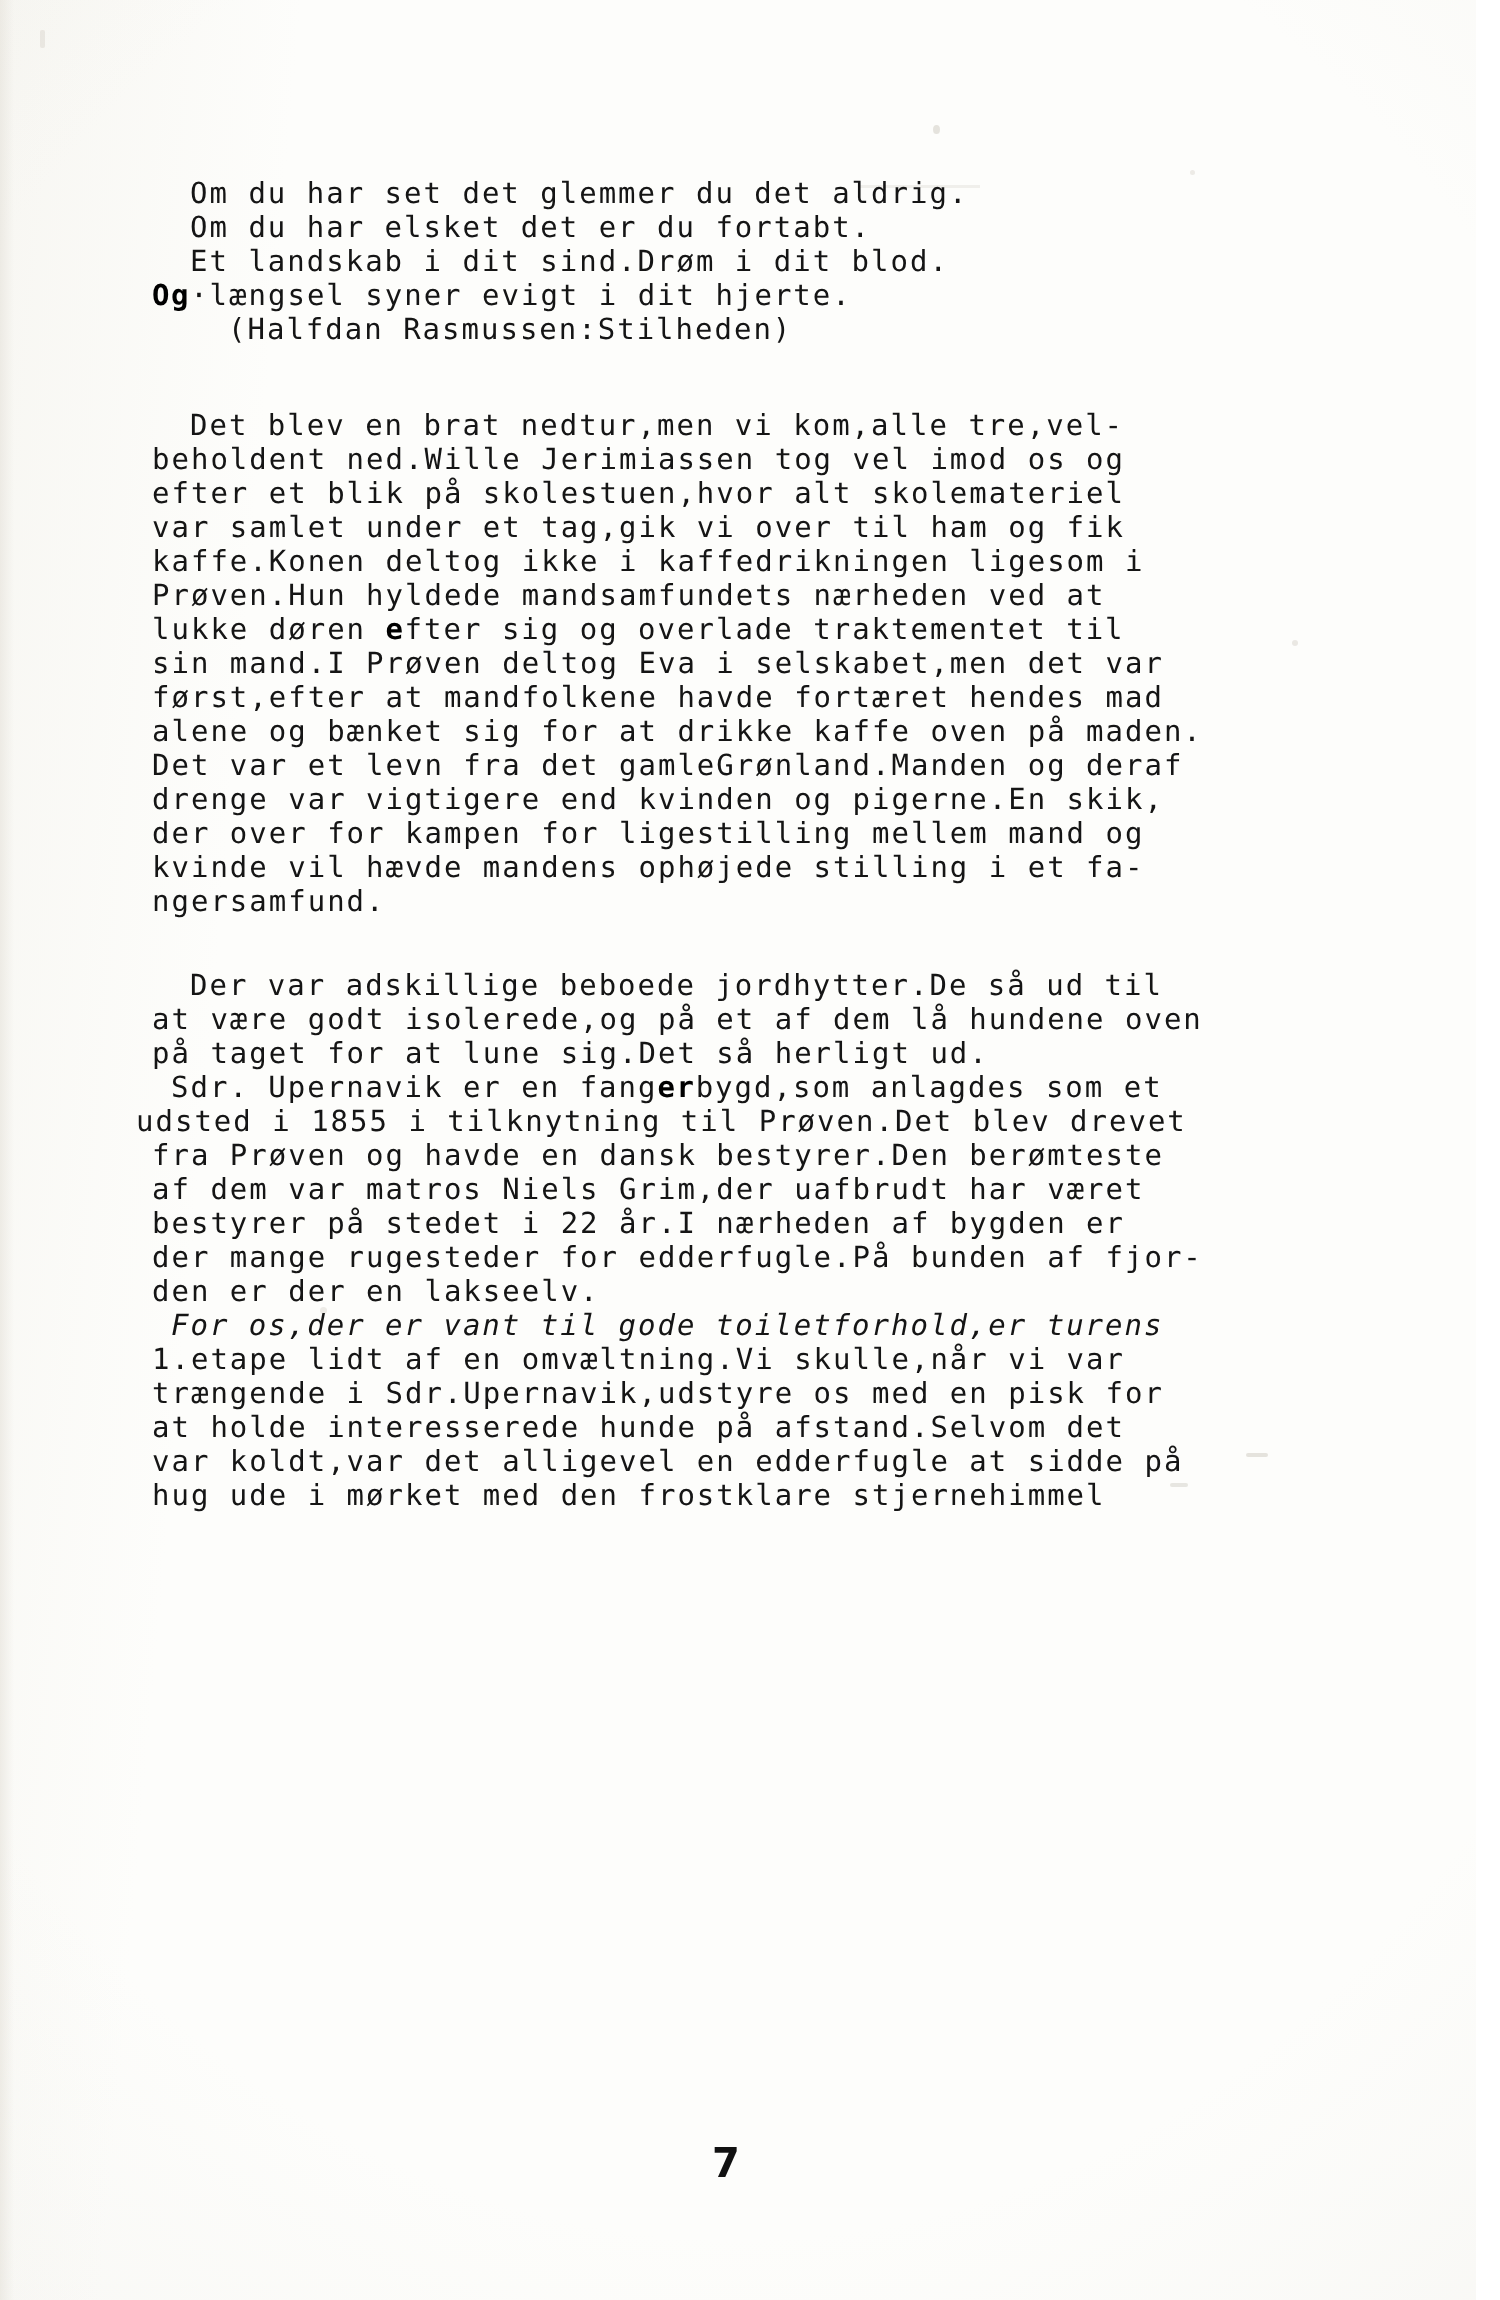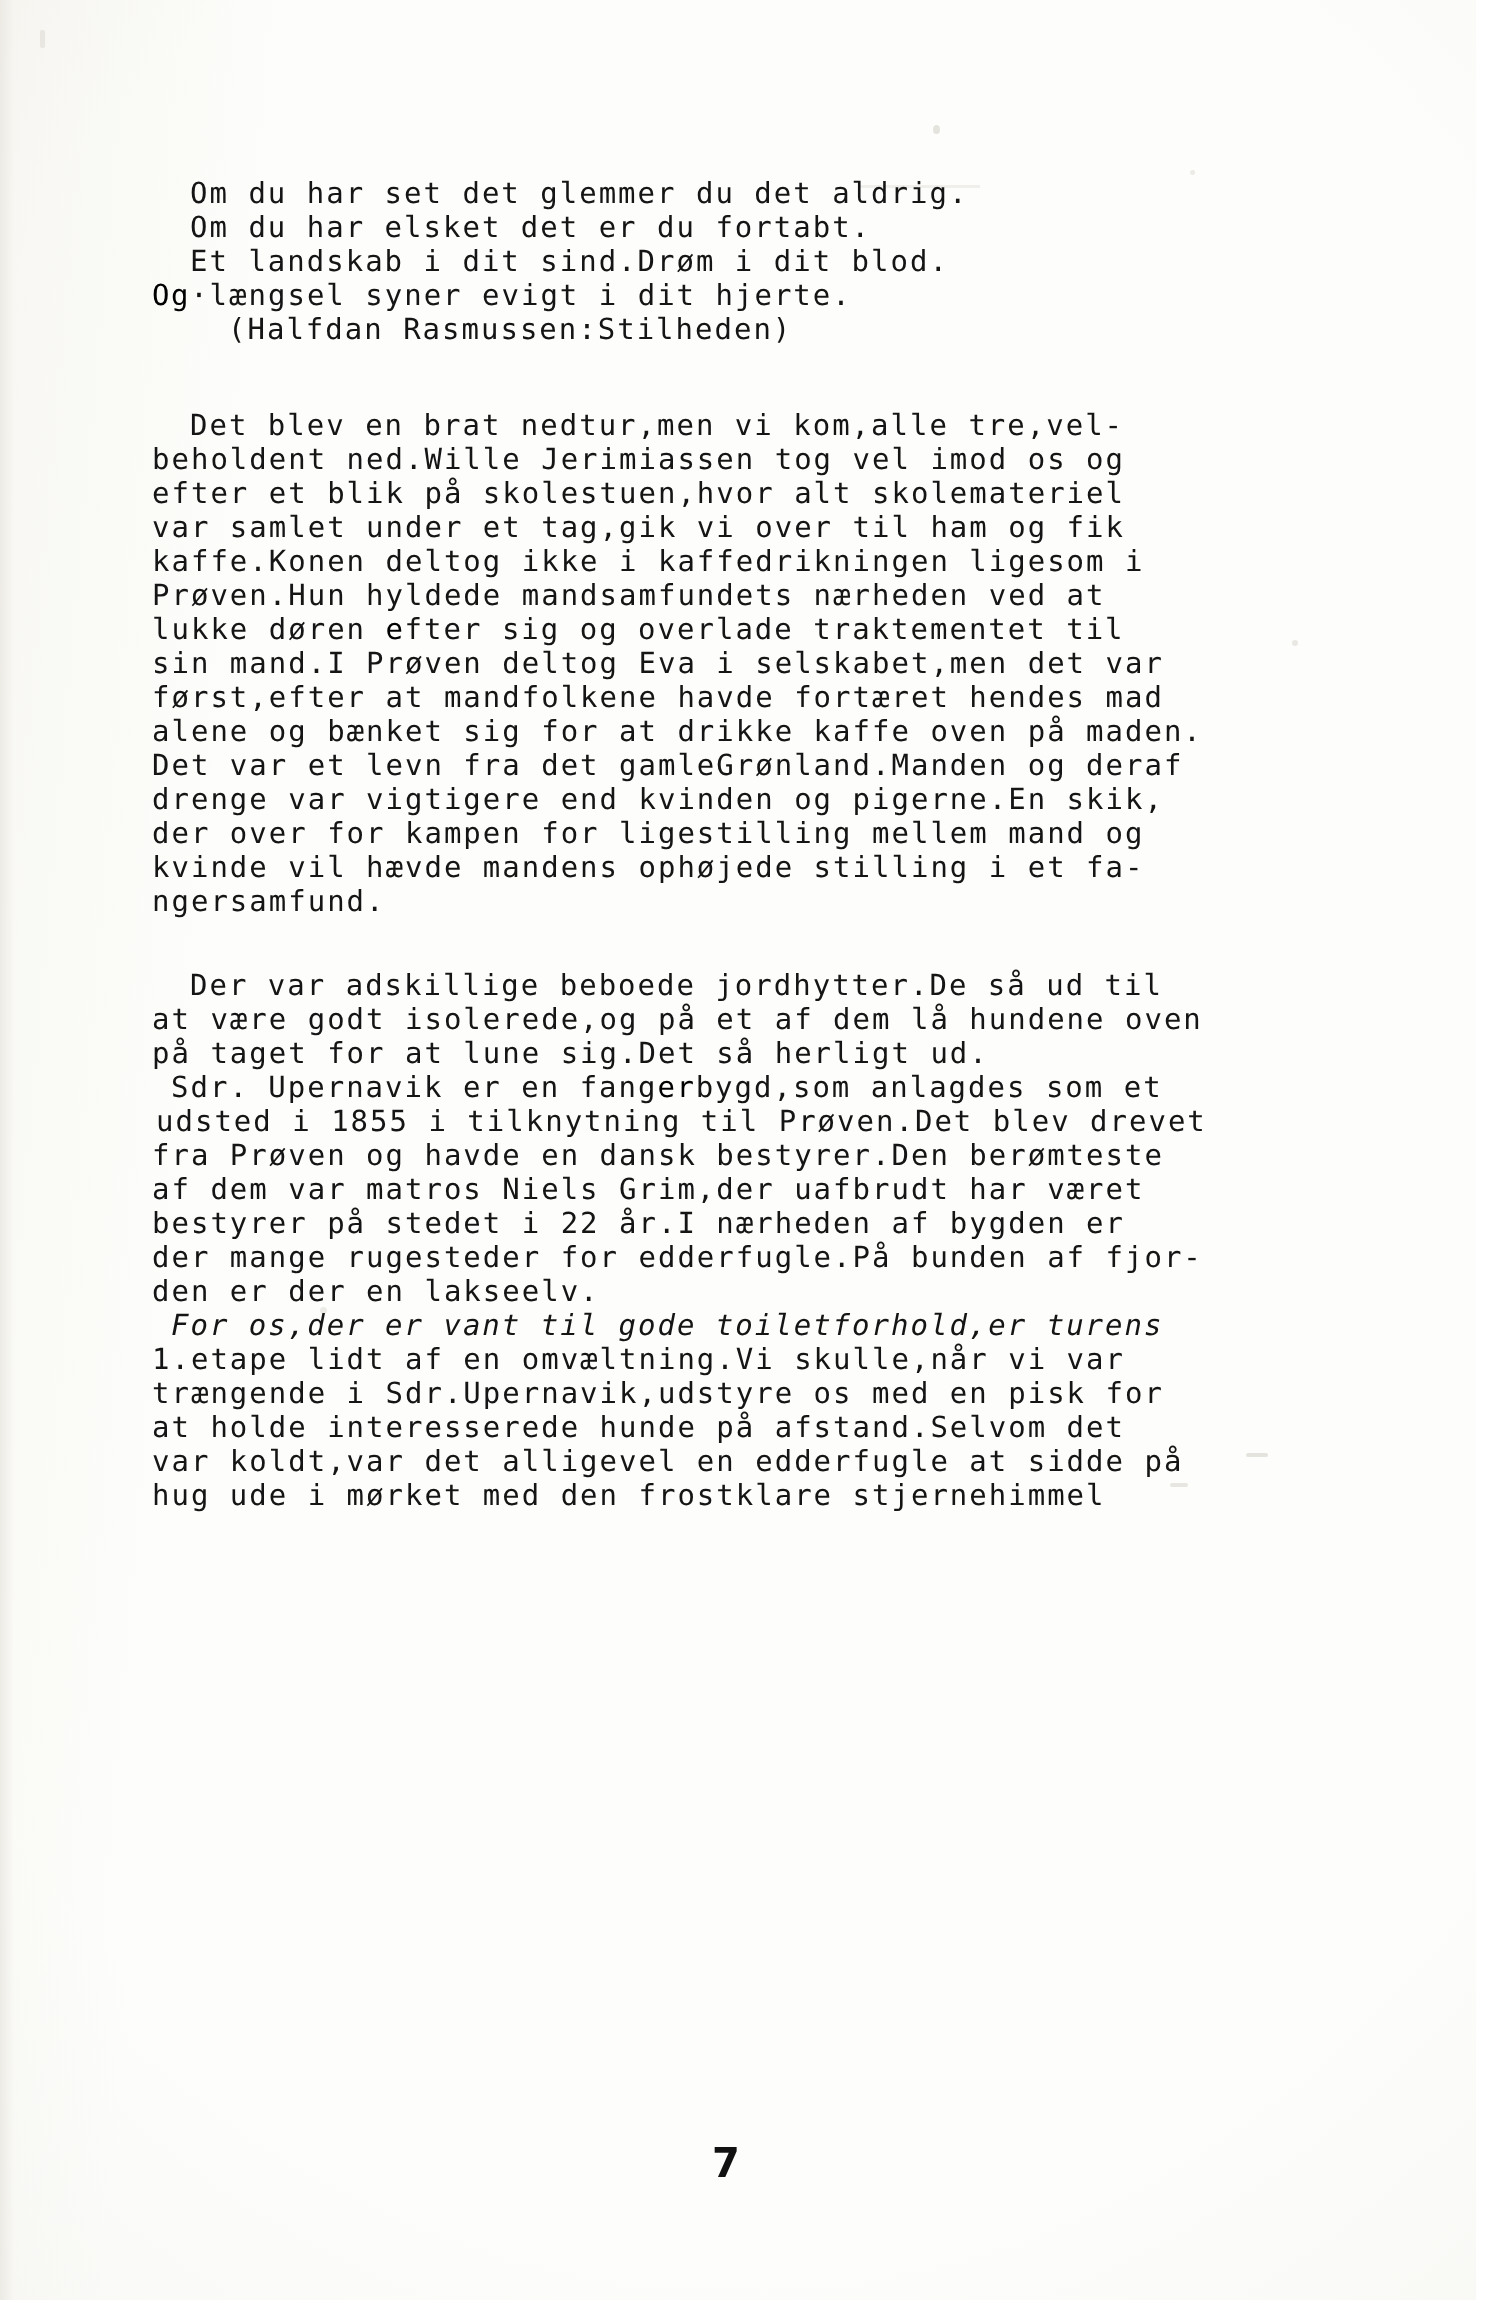--- a/index.html
+++ b/index.html
@@ -52,21 +52,21 @@
     white-space: pre;
     color: #151515;
     font-size: 29px;
     letter-spacing: 2.0px;
     line-height: 34px;
     text-rendering: geometricPrecision;
   }
 
   
   .ot {
-    font-weight: normal;
+    font-weight: bold;
     color: #000;
     letter-spacing: 1.6px;
   }
 
   .pagenum {
     position: absolute;
     color: #111;
     font-family: "DejaVu Sans", "Liberation Sans", sans-serif;
     font-weight: bold;
     font-size: 40px;
@@ -108,21 +108,21 @@
       <div class="line" style="top: 714px; left: 152px;">alene og bænket sig for at drikke kaffe oven på maden.</div>
       <div class="line" style="top: 748px; left: 152px;">Det var et levn fra det gamleGrønland.Manden og deraf</div>
       <div class="line" style="top: 782px; left: 152px;">drenge var vigtigere end kvinden og pigerne.En skik,</div>
       <div class="line" style="top: 816px; left: 152px;">der over for kampen for ligestilling mellem mand og</div>
       <div class="line" style="top: 850px; left: 152px;">kvinde vil hævde mandens ophøjede stilling i et fa-</div>
       <div class="line" style="top: 884px; left: 152px;">ngersamfund.</div>
       <div class="line" style="top: 968px; left: 190px;">Der var adskillige beboede jordhytter.De så ud til</div>
       <div class="line" style="top: 1002px; left: 152px;">at være godt isolerede,og på et af dem lå hundene oven</div>
       <div class="line" style="top: 1036px; left: 152px;">på taget for at lune sig.Det så herligt ud.</div>
       <div class="line" style="top: 1070px; left: 171px;">Sdr. Upernavik er en fang<span class="ot">er</span>bygd,som anlagdes som et</div>
-      <div class="line" style="top: 1104px; left: 156px;">udsted i 1855 i tilknytning til Prøven.Det blev drevet</div>
+      <div class="line" style="top: 1104px; left: 136px;">udsted i 1855 i tilknytning til Prøven.Det blev drevet</div>
       <div class="line" style="top: 1138px; left: 152px;">fra Prøven og havde en dansk bestyrer.Den berømteste</div>
       <div class="line" style="top: 1172px; left: 152px;">af dem var matros Niels Grim,der uafbrudt har været</div>
       <div class="line" style="top: 1206px; left: 152px;">bestyrer på stedet i 22 år.I nærheden af bygden er</div>
       <div class="line" style="top: 1240px; left: 152px;">der mange rugesteder for edderfugle.På bunden af fjor-</div>
       <div class="line" style="top: 1274px; left: 152px;">den er der en lakseelv.</div>
       <div class="line" style="top: 1308px; left: 171px; font-style: italic;">For os,der er vant til gode toiletforhold,er turens</div>
       <div class="line" style="top: 1342px; left: 152px;">1.etape lidt af en omvæltning.Vi skulle,når vi var</div>
       <div class="line" style="top: 1376px; left: 152px;">trængende i Sdr.Upernavik,udstyre os med en pisk for</div>
       <div class="line" style="top: 1410px; left: 152px;">at holde interesserede hunde på afstand.Selvom det</div>
       <div class="line" style="top: 1444px; left: 152px;">var koldt,var det alligevel en edderfugle at sidde på</div>

